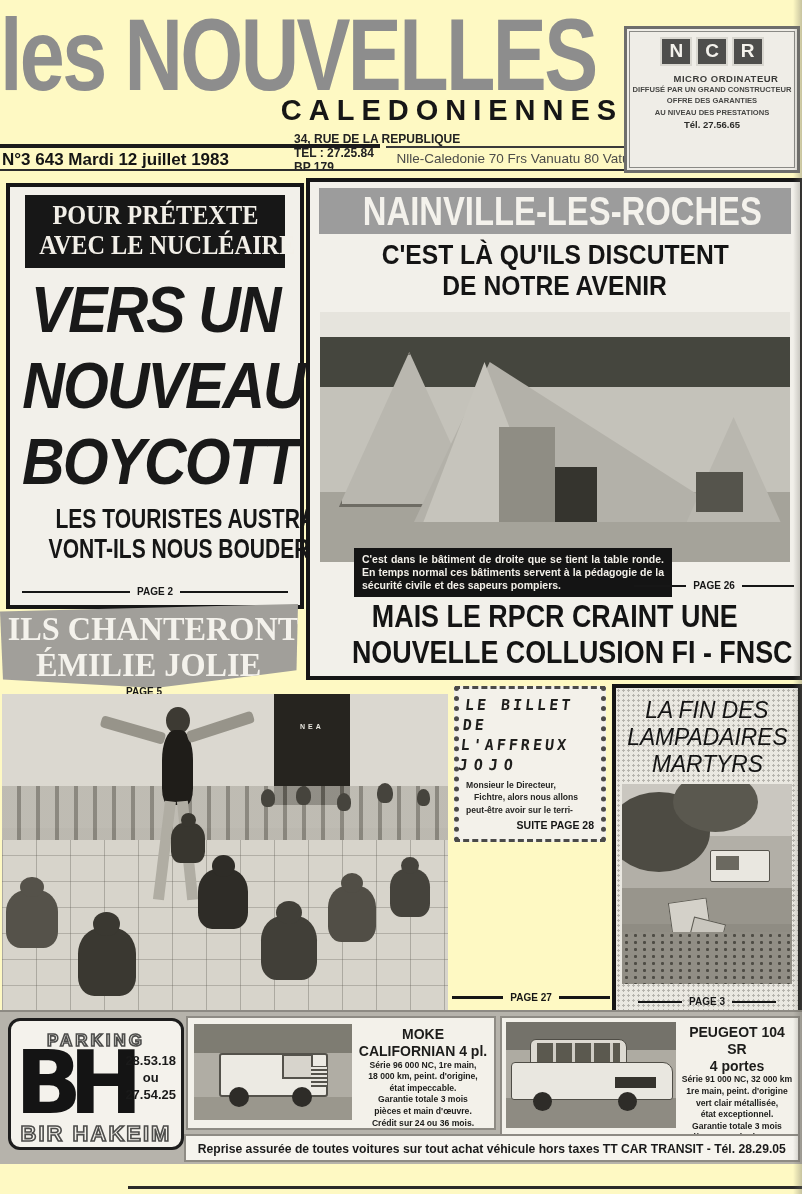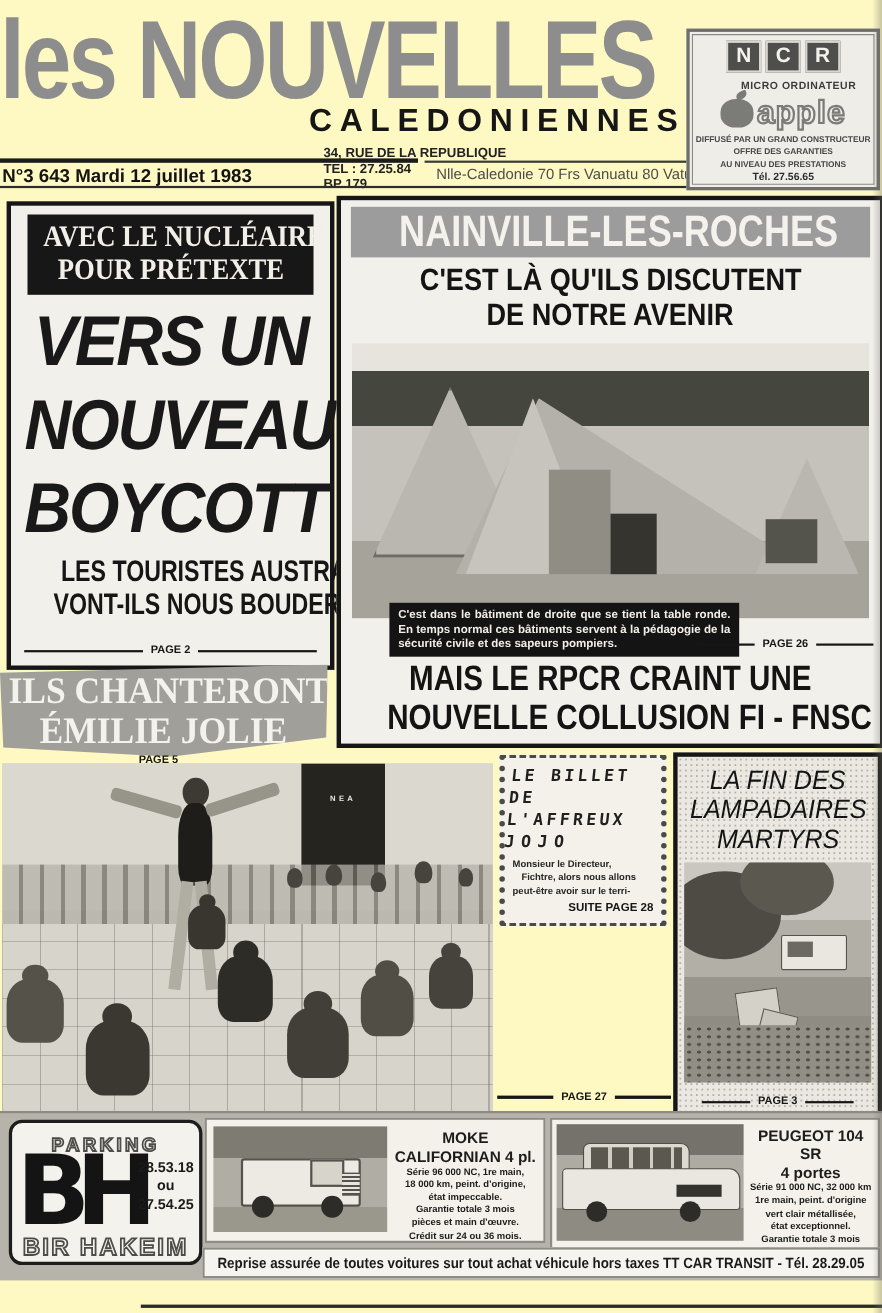--- a/index.html
+++ b/index.html
@@ -191,34 +191,30 @@
   <div class="abs rule-price-top"></div>
   <div class="abs issue-line">N°3 643 Mardi 12 juillet 1983</div>
   <div class="abs price-line">Nlle-Caledonie  70 Frs Vanuatu  80 Vatu</div>
   <div class="abs rule-thin"></div>
 
   <div class="abs ncr-box">
     <div class="ncr-letters">
       <span class="ncr-letter">N</span><span class="ncr-letter">C</span><span class="ncr-letter">R</span>
     </div>
     <div class="ncr-micro">MICRO ORDINATEUR</div>
-    <div class="apple-row">
-      <div class="apple-logo"></div>
-      <span class="apple-word">apple</span>
-    </div>
     <div class="ncr-small">DIFFUSÉ PAR UN GRAND CONSTRUCTEUR</div>
     <div class="ncr-small">OFFRE DES GARANTIES</div>
     <div class="ncr-small">AU NIVEAU DES PRESTATIONS</div>
     <div class="ncr-tel">Tél. 27.56.65</div>
   </div>
 
   <div class="abs box-left">
     <div class="kicker">
+      <div><span class="cx" style="--sx:.9">POUR PRÉTEXTE</span></div>
       <div><span class="cx" style="--sx:.9">AVEC LE NUCLÉAIRE</span></div>
-      <div><span class="cx" style="--sx:.9">POUR PRÉTEXTE</span></div>
     </div>
     <div class="bighead">
       <div><span class="cx" style="--sx:.92">VERS UN</span></div>
       <div><span class="cx" style="--sx:.92">NOUVEAU</span></div>
       <div><span class="cx" style="--sx:.92">BOYCOTT</span></div>
     </div>
     <div class="subhead-l">
       <div><span class="cx" style="--sx:.78">LES TOURISTES AUSTRALIENS</span></div>
       <div><span class="cx" style="--sx:.78">VONT-ILS NOUS BOUDER?</span></div>
     </div>

